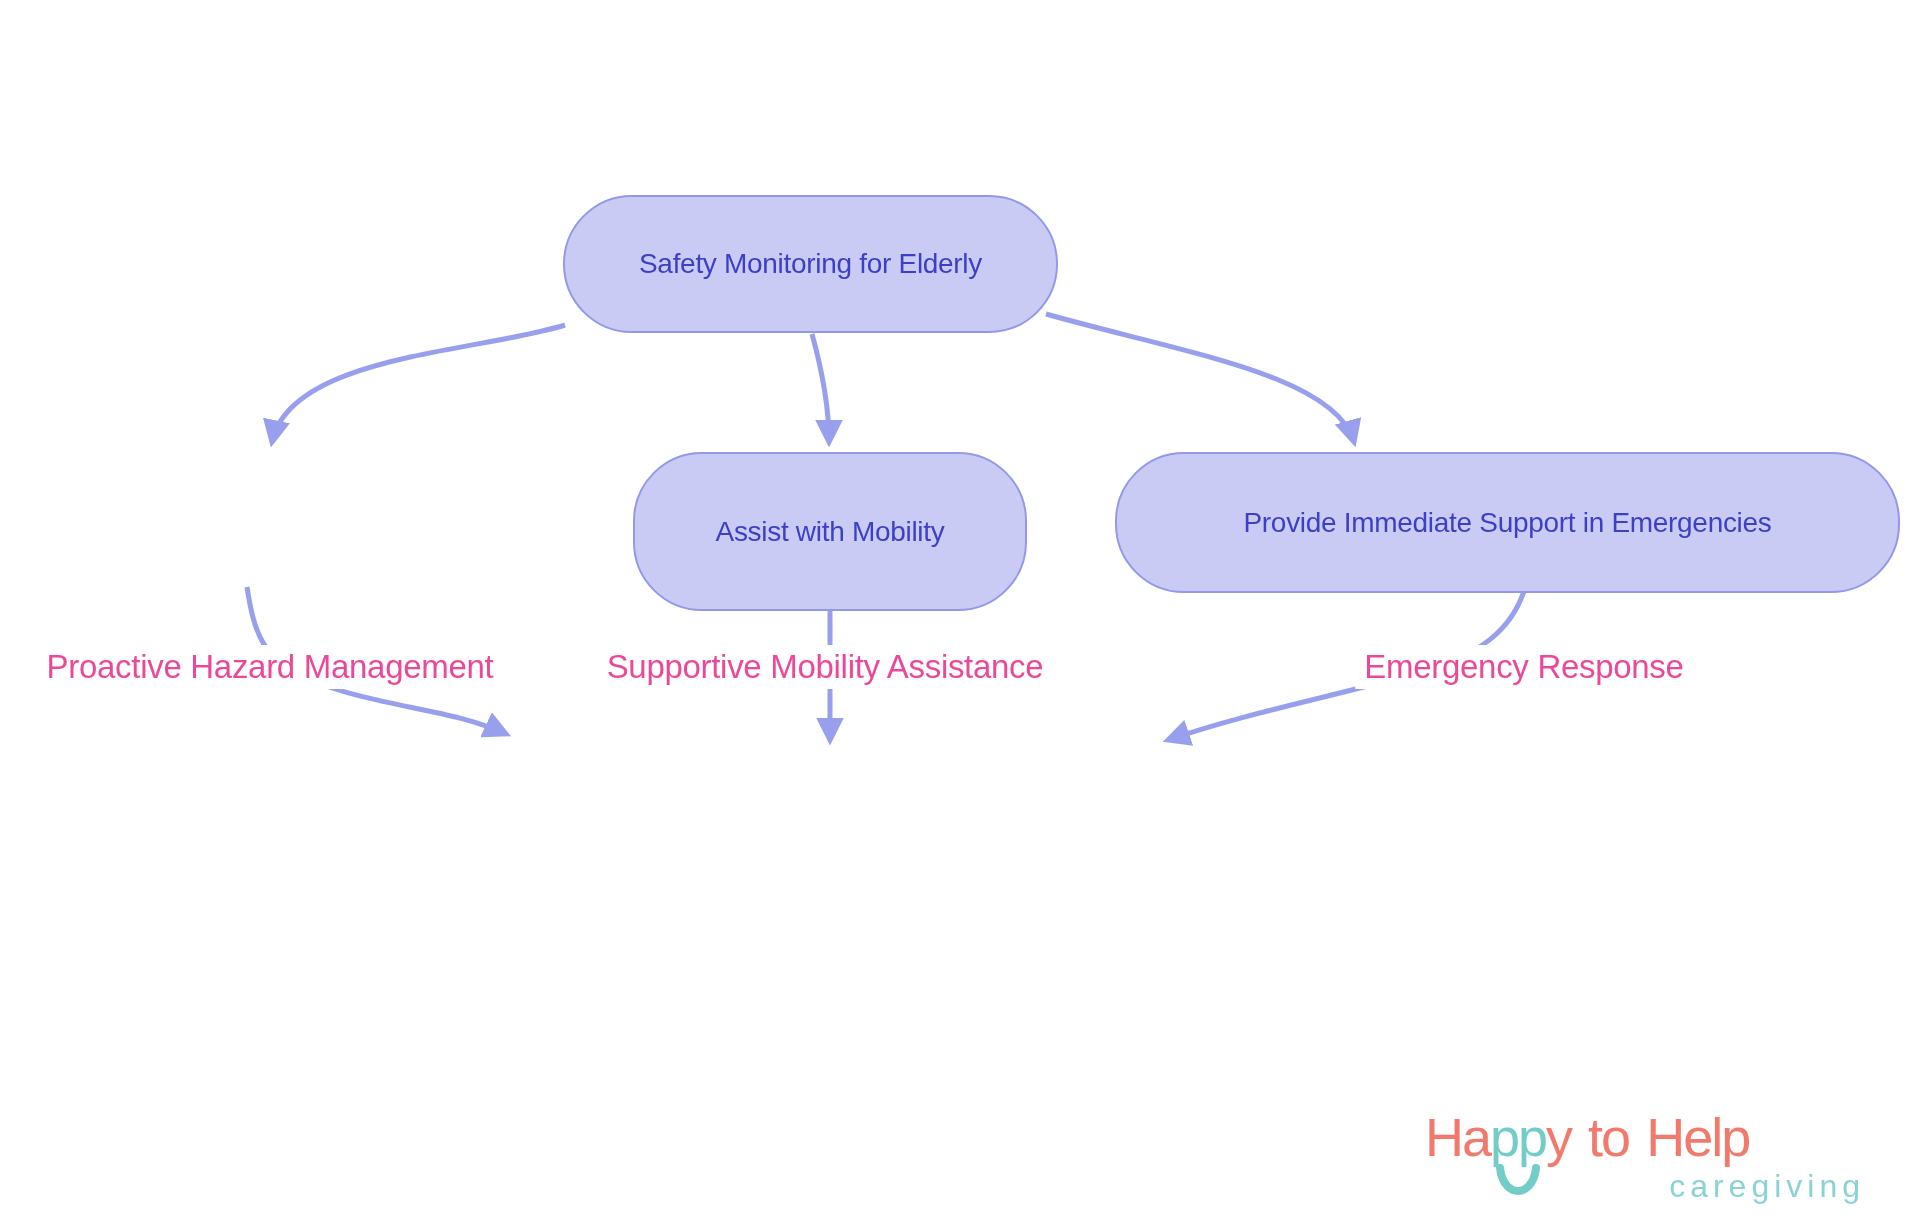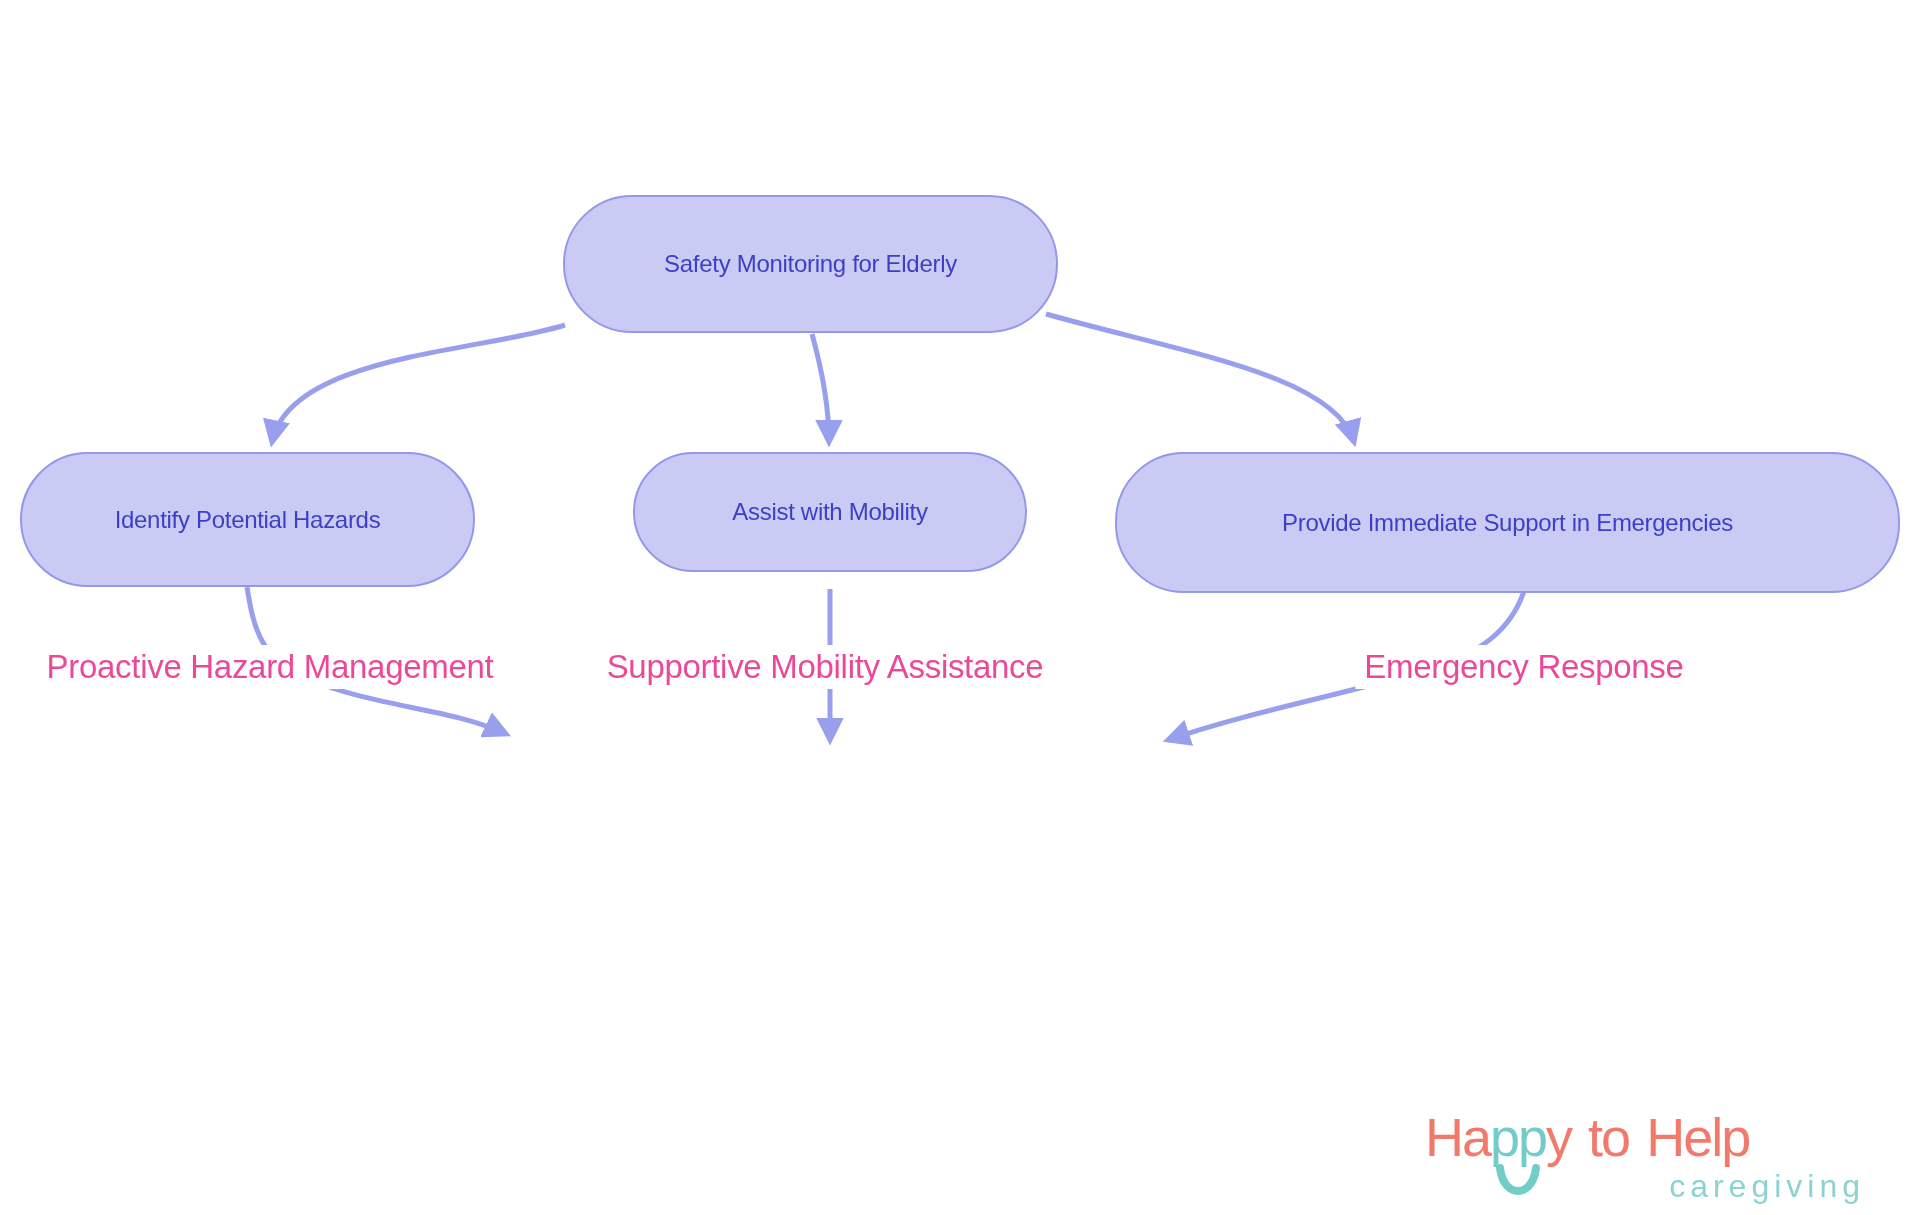--- a/index.html
+++ b/index.html
@@ -14,28 +14,28 @@
   .edges path{stroke:#98a0ee;stroke-width:5;fill:none;}
   #arrowhead path{fill:#98a0ee;stroke:none;}
 
   .node{
     position:absolute;z-index:2;
     background:#cacbf5;
     border:2.5px solid #9398e8;
     border-radius:69px;
     display:flex;align-items:center;justify-content:center;
     color:#3d3fc5;
-    font-size:24px;
+    font-size:28px;
     letter-spacing:-0.3px;
     white-space:nowrap;
     box-sizing:border-box;
   }
   #node-root   {left:563px; top:195px; width:495px; height:138px;}
   #node-hazards{left:20px;  top:452px; width:455px; height:135px;}
-  #node-mobility{left:633px;top:452px; width:394px; height:120px;}
+  #node-mobility{left:633px;top:452px; width:394px; height:159px;}
   #node-emergency{left:1115px;top:452px;width:785px;height:141px;}
   #node-outcome{left:500px; top:747px; width:650px; height:136px;}
 
   .edge-label{
     position:absolute;z-index:2;
     transform:translate(-50%,-50%);
     background:#ffffff;
     color:#ec4899;
     font-size:33px;
     letter-spacing:-0.3px;
@@ -90,23 +90,20 @@
     <path d="M 812,334 C 822,370 829,405 829,442" marker-end="url(#arrowhead)"></path>
     <path d="M 1046,314 C 1180,352 1335,375 1354,442" marker-end="url(#arrowhead)"></path>
     <path d="M 247,587 C 254,632 262,660 310,680 C 380,708 450,708 506,734" marker-end="url(#arrowhead)"></path>
     <path d="M 830,589 L 830,740" marker-end="url(#arrowhead)"></path>
     <path d="M 1525,588 C 1512,630 1480,655 1420,672 C 1340,695 1250,712 1168,740" marker-end="url(#arrowhead)"></path>
   </svg>
 
   <div class="node" id="node-root">
     <span>Safety Monitoring for Elderly</span>
   </div>
-  <div class="node" id="node-hazards">
-    <span>Identify Potential Hazards</span>
-  </div>
   <div class="node" id="node-mobility">
     <span>Assist with Mobility</span>
   </div>
   <div class="node" id="node-emergency">
     <span>Provide Immediate Support in Emergencies</span>
   </div>
 
   <div class="edge-label" id="label-hazards">Proactive Hazard Management</div>
   <div class="edge-label" id="label-mobility">Supportive Mobility Assistance</div>
   <div class="edge-label" id="label-emergency">Emergency Response</div>

